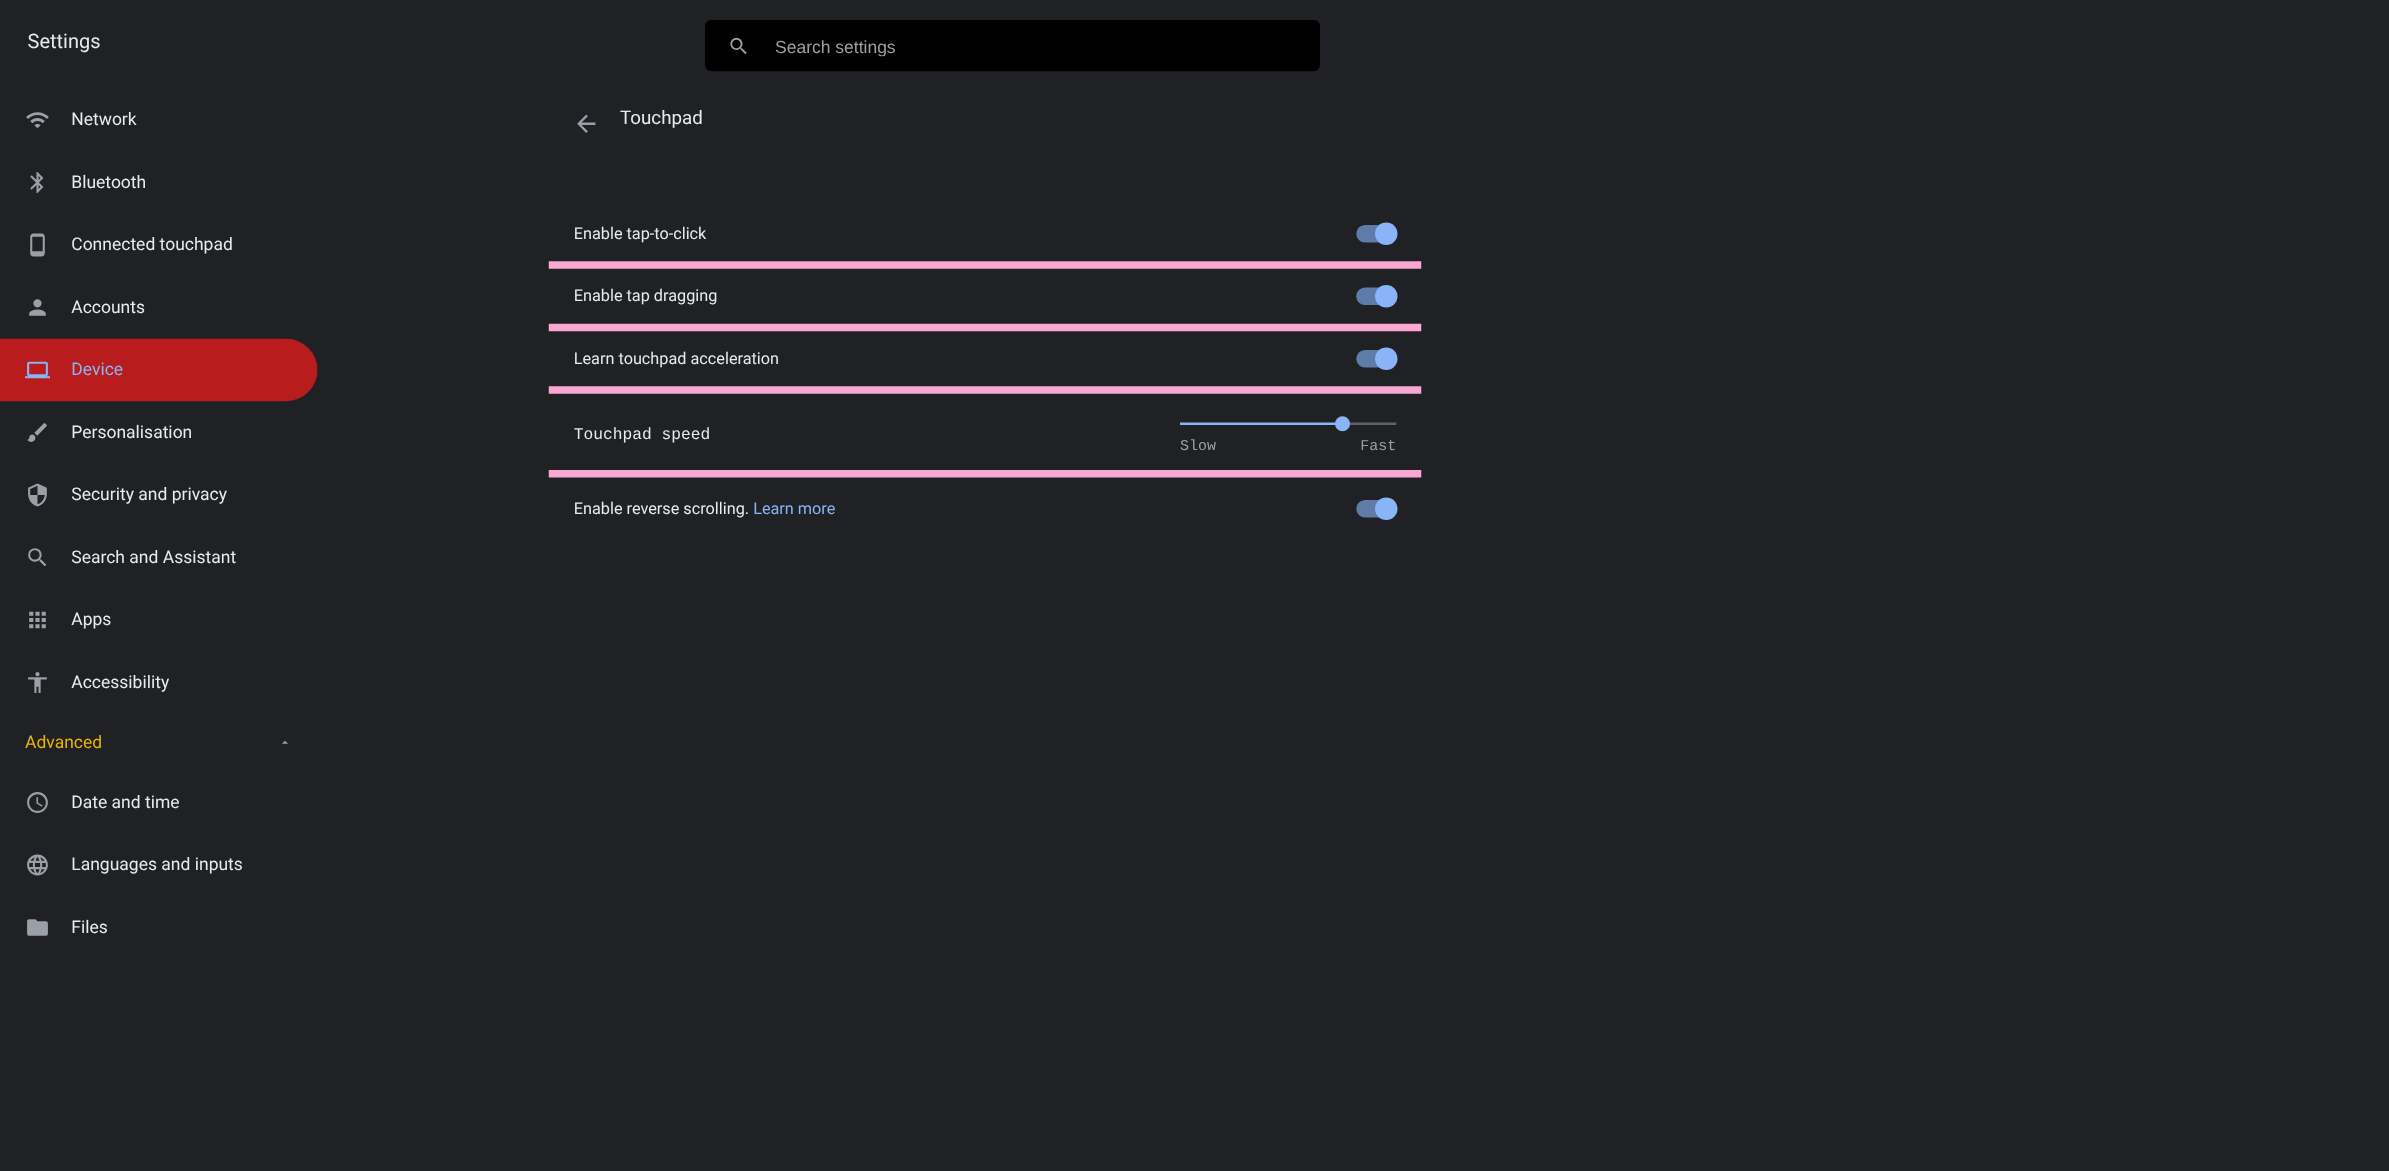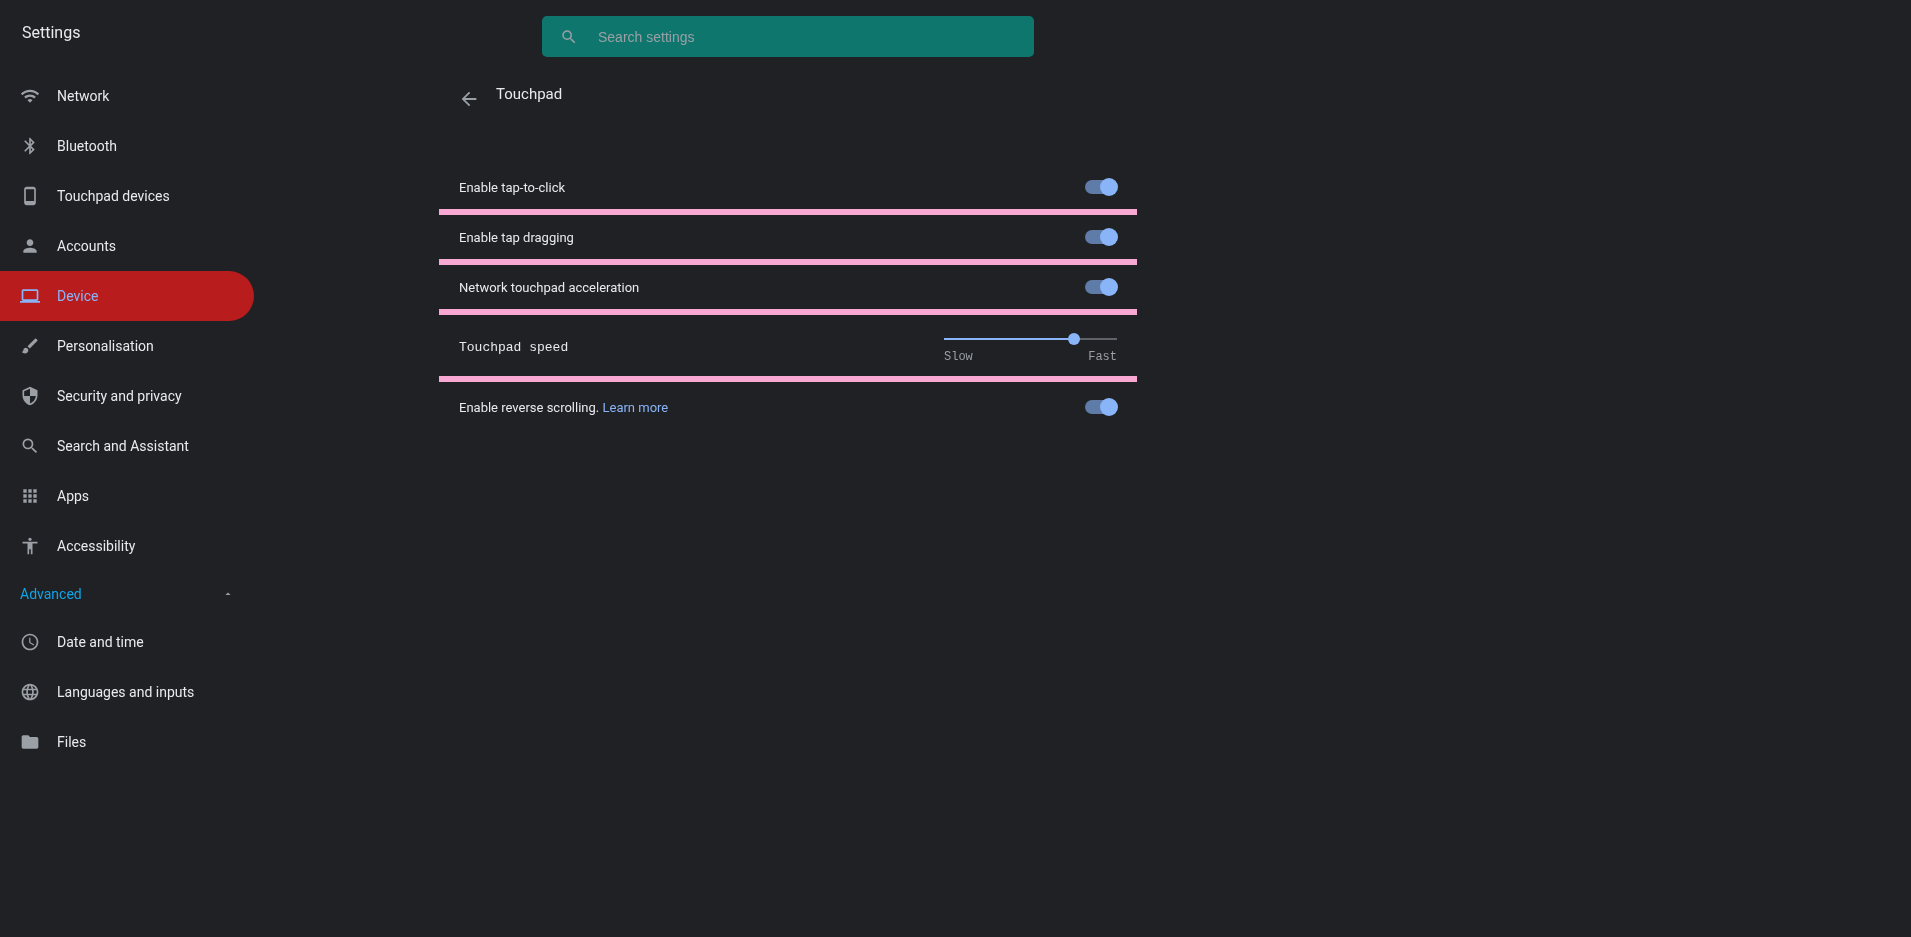--- a/index.html
+++ b/index.html
@@ -24,25 +24,25 @@
       position: relative;
     }
     .header-title {
       font-size: 16px;
       color: #e8eaed;
       font-weight: 400;
       text-align: center;
     }
     .search-container {
       position: absolute;
-      left: 542px;
+      left: 564px;
       top: 16px;
       width: 492px;
       height: 41px;
-      background: #0f766e;
+      background: #000000;
       border-radius: 5px;
       display: flex;
       align-items: center;
       padding: 0 18px;
     }
     .search-icon-wrap {
       margin-right: 20px;
       display: flex;
       align-items: center;
     }
@@ -103,21 +103,21 @@
     .advanced-header {
       height: 46px;
       display: flex;
       align-items: center;
       justify-content: space-between;
       padding: 0 20px;
       cursor: pointer;
     }
     .advanced-header .label {
       font-size: 14px;
-      color: #0ea5e9;
+      color: #eab308;
     }
     .main {
       flex: 1;
       display: flex;
       justify-content: flex-start;
     }
     .main-inner {
       margin-left: 185px;
       width: 698px;
       padding-top: 20px;
@@ -250,21 +250,21 @@
       </span>
       <span class="label">Bluetooth</span>
     </div>
 
     <div class="sidebar-item">
       <span class="icon-wrap">
         <svg width="20" height="20" viewBox="0 0 24 24">
             <path d="M16 1H8C6.34 1 5 2.34 5 4v16c0 1.66 1.34 3 3 3h8c1.66 0 3-1.34 3-3V4c0-1.66-1.34-3-3-3zm1 17H7V4h10v14z"></path>
           </svg>
       </span>
-      <span class="label">Touchpad devices</span>
+      <span class="label">Connected touchpad</span>
     </div>
 
     <div class="sidebar-item">
       <span class="icon-wrap">
         <svg width="20" height="20" viewBox="0 0 24 24">
             <path d="M12 12c2.21 0 4-1.79 4-4s-1.79-4-4-4-4 1.79-4 4 1.79 4 4 4zm0 2c-2.67 0-8 1.34-8 4v2h16v-2c0-2.66-5.33-4-8-4z"></path>
           </svg>
       </span>
       <span class="label">Accounts</span>
     </div>
@@ -381,21 +381,21 @@
       </div>
 
       <div class="setting-row">
         <span class="setting-label">Enable tap dragging</span>
         <div class="toggle">
             <div class="knob"></div>
           </div>
       </div>
 
       <div class="setting-row">
-        <span class="setting-label">Network touchpad acceleration</span>
+        <span class="setting-label">Learn touchpad acceleration</span>
         <div class="toggle">
             <div class="knob"></div>
           </div>
       </div>
 
       <div class="setting-row slider-row">
         <span class="setting-label">Touchpad speed</span>
         <div class="slider-wrap">
           <div class="slider-track">
             <div class="slider-thumb"></div>

